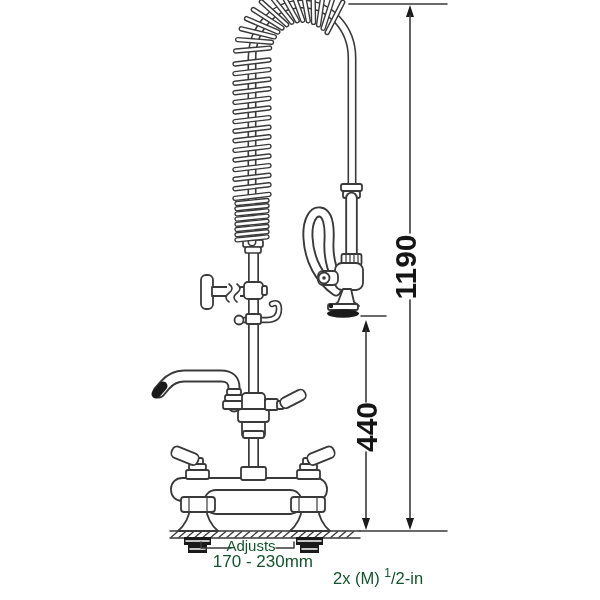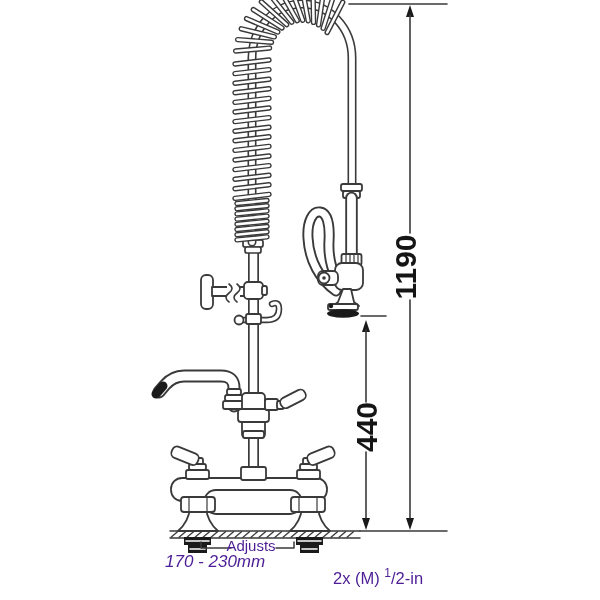--- a/index.html
+++ b/index.html
@@ -1,21 +1,21 @@
 <!DOCTYPE html>
 <html><head>
 <meta charset="utf-8">
 <style>
   html,body{margin:0;padding:0;background:#fff;}
   #stage{position:relative;width:600px;height:600px;background:#fff;overflow:hidden;
          font-family:"Liberation Sans",sans-serif;color:#111;}
   #diagram-svg{position:absolute;left:0;top:0;}
-  .ann{position:absolute;color:#4c1d95;}
+  .ann{position:absolute;color:#14532d;}
   #adjusts-label{left:203px;top:537px;width:96px;text-align:center;font-size:15px;}
-  #adjusts-range{left:165px;top:552px;width:148px;text-align:left;font-size:17px;font-style:italic;}
+  #adjusts-range{left:165px;top:552px;width:148px;text-align:right;font-size:17px;}
   #connections-note{left:333px;top:563px;width:120px;font-size:16.5px;line-height:20px;}
   #connections-note sup{font-size:12px;}
   #tap-note{left:148px;top:575px;width:310px;text-align:center;font-size:19.5px;letter-spacing:.2px;}
   .dimtext{font-family:"Liberation Sans",sans-serif;font-weight:bold;font-size:30px;fill:#151515;}
 </style>
 </head>
 <body>
 
 <div id="stage">
 <svg id="diagram-svg" width="600" height="600" viewBox="0 0 600 600" stroke-linejoin="round" stroke-linecap="round">

